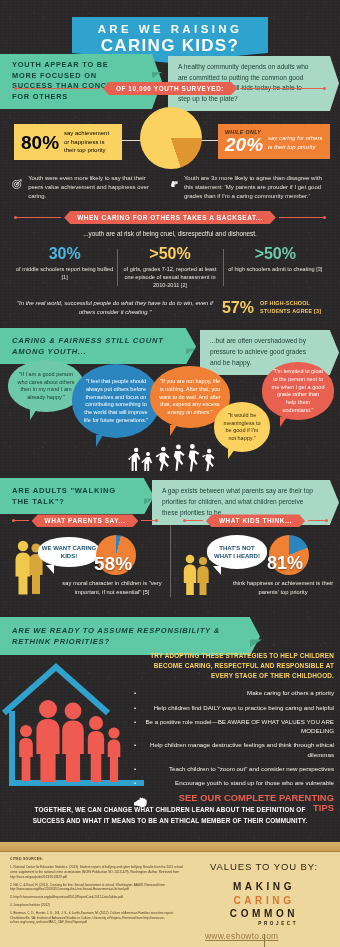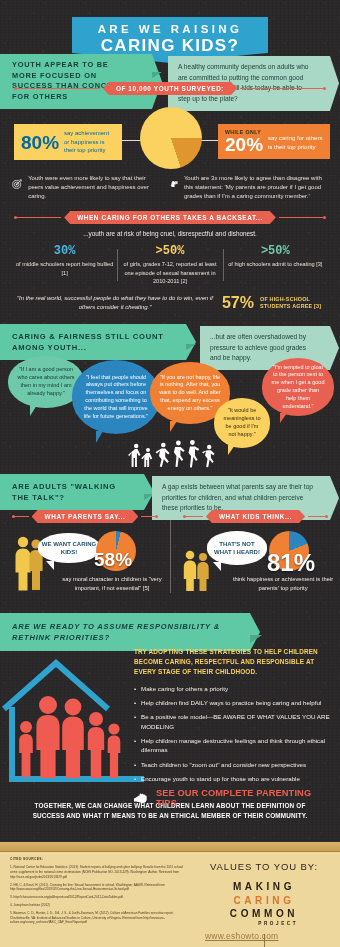--- a/index.html
+++ b/index.html
@@ -69,35 +69,35 @@
   .pill {
     background:#e8604f; color:#fff; font-weight:bold; font-size:6.4px; letter-spacing:.6px;
     padding:3px 13px; position:relative;
     clip-path:polygon(6px 0,calc(100% - 6px) 0,100% 50%,calc(100% - 6px) 100%,6px 100%,0 50%);
   }
 
   
   .statbox { display:flex; align-items:center; gap:5px; padding:5px 7px; }
   .statbox .big { font-size:19px; font-weight:bold; line-height:1; }
   .statbox .txt { font-size:6px; line-height:1.45; }
-  .yellowbox { background:#fbd15f; color:#0369a1; }
-  .orangebox { background:#f08033; color:#fff; }
+  .yellowbox { background:#fbd15f; color:#000000; }
+  .orangebox { background:#f08033; color:#fff;font-style:italic; }
   .orangebox .eyebrow { font-size:5.2px; font-weight:bold; letter-spacing:.4px; color:#3a2b10; }
 
   
   .iconnote { display:flex; gap:6px; align-items:flex-start; }
   .iconnote .note { font-size:6px; line-height:1.5; color:#e6e2dc; }
 
   
   .col3 { display:flex; justify-content:space-between; }
   .col3 .cell { flex:1; text-align:center; padding:0 4px; position:relative; }
   .col3 .cell + .cell::before {
     content:""; position:absolute; left:0; top:4px; bottom:4px; width:1px; background:#6b6664;
   }
-  .col3 .num { font-size:12px; font-weight:bold; line-height:1.1;font-family:Liberation Mono, monospace; }
+  .col3 .num { font-size:16px; font-weight:bold; line-height:1.1; }
   .col3 .desc { font-size:5.6px; line-height:1.5; color:#e7e3dd; margin-top:2px; }
 
   
   .bubble { position:absolute; border-radius:50%/48%; text-align:center;
             display:flex; align-items:center; justify-content:center;
             font-size:5.5px; line-height:1.42; padding:7px 9px; }
 
   
   .footer { position:absolute; left:0; right:0; bottom:0; height:105px;
             background:#eed79c; color:#3b2f17; }
@@ -209,21 +209,21 @@
     </div>
   </div>
 
   <div style="display:flex;align-items:center;gap:6px;margin:9px 14px 0;">
     <div style="flex:1;font-size:5.9px;line-height:1.5;color:#efece6;text-align:center;font-style:italic;">"In the real world, successful people do what they have to do to win, even if others consider it cheating."</div>
     <div style="font-size:16px;font-weight:bold;color:#fbd15f;line-height:1;">57%</div>
     <div style="width:66px;font-size:5.4px;font-weight:bold;line-height:1.4;color:#fbd15f;letter-spacing:.2px;">OF HIGH-SCHOOL STUDENTS AGREE [3]</div>
   </div>
 
   <div style="position:relative;height:20px;margin-top:12px;">
-    <div class="banner" style="position:absolute;left:0;top:0;width:186px;padding-top:7px;padding-bottom:7px;font-size:7.6px;">
+    <div class="banner" style="position:absolute;left:0;top:0;width:186px;padding-top:7px;padding-bottom:7px;font-size:7.6px;font-style:italic;">
       <span>CARING &amp; FAIRNESS STILL COUNT AMONG YOUTH...</span>
     </div>
     <div style="position:absolute;left:186px;top:20px;width:10px;height:6px;background:#49a98a;clip-path:polygon(0 0,100% 0,0 100%);"></div>
     <div class="ribbon" style="position:absolute;left:200px;top:2px;width:130px;">
       <span>...but are often overshadowed by pressure to achieve good grades and be happy.</span>
     </div>
   </div>
 
   <div style="position:relative;height:118px;margin-top:8px;">
     <div class="bubble" style="left:8px;top:4px;width:76px;height:52px;background:#6ec9ab;color:#123b33;">
@@ -323,21 +323,21 @@
             <path d="M22 13c3.8 0 5.7 2.2 5.7 6v11h-2.2v12h-7v-12h-2.2V19c0-3.8 1.9-6 5.7-6z"></path>
           </g>
         </svg>
         <div style="position:absolute;left:36px;top:2px;width:60px;height:34px;background:#fff;border-radius:50%/46%;
                     display:flex;align-items:center;justify-content:center;text-align:center;
                     font-size:6px;font-weight:bold;color:#1f4f6e;line-height:1.35;padding:3px;">THAT'S NOT WHAT I HEARD!</div>
         <div style="position:absolute;left:42px;top:33px;width:0;height:0;border-right:8px solid #fff;border-bottom:9px solid transparent;"></div>
 
         <div style="position:absolute;left:98px;top:2px;width:40px;height:40px;border-radius:50%;
                     background:conic-gradient(from 0deg, #2b86c0 0turn 0.19turn, #f08033 0.19turn 1turn);"></div>
-        <div style="position:absolute;left:96px;top:20px;font-size:24px;font-weight:bold;color:#fff;text-shadow:0 1px 2px rgba(0,0,0,.5);">81%</div>
+        <div style="position:absolute;left:96px;top:20px;font-size:18px;font-weight:bold;color:#fff;text-shadow:0 1px 2px rgba(0,0,0,.5);">81%</div>
         <div style="position:absolute;left:58px;top:46px;width:108px;font-size:5.8px;line-height:1.5;color:#eee9e2;text-align:center;">think happiness or achievement is their parents' top priority</div>
       </div>
     </div>
   </div>
 
   <div style="position:relative;height:22px;margin-top:2px;font-style:italic;">
     <div class="banner" style="position:absolute;left:0;top:0;width:250px;padding-top:8px;padding-bottom:8px;font-size:7.6px;">
       <span>ARE WE READY TO ASSUME RESPONSIBILITY &amp; RETHINK PRIORITIES?</span>
     </div>
     <div style="position:absolute;left:250px;top:22px;width:12px;height:8px;background:#49a98a;clip-path:polygon(0 0,100% 0,0 100%);"></div>
@@ -358,21 +358,21 @@
         <path d="M34 22c8 0 11.6 4.2 11.6 11.6V57h-4v28H26.4V57h-4V33.6C22.4 26.2 26 22 34 22z"></path>
         <circle cx="59" cy="14" r="8.4"></circle>
         <path d="M59 23.5c7.4 0 10.8 4 10.8 11V57h-3.7v28H51.9V57h-3.7V34.5c0-7 3.4-11 10.8-11z"></path>
         <circle cx="82" cy="26" r="7"></circle>
         <path d="M82 34c5.6 0 8.2 3 8.2 8.4V57h-2.9v28H76.7V57h-2.9V42.4c0-5.4 2.6-8.4 8.2-8.4z"></path>
         <circle cx="100" cy="36" r="5.6"></circle>
         <path d="M100 42.5c4.3 0 6.3 2.3 6.3 6.4V60h-2.2v25h-8.2V60h-2.2V48.9c0-4.1 2-6.4 6.3-6.4z"></path>
       </g>
     </svg>
 
-    <div style="position:absolute;left:134px;top:0;width:200px;">
+    <div style="position:absolute;left:134px;top:0;width:200px;text-align:right;">
       <div style="font-size:6.4px;font-weight:bold;line-height:1.55;color:#fbd15f;letter-spacing:.15px;">TRY ADOPTING THESE STRATEGIES TO HELP CHILDREN BECOME CARING, RESPECTFUL AND RESPONSIBLE AT EVERY STAGE OF THEIR CHILDHOOD.</div>
       <ul style="list-style:none;margin-top:7px;">
         <li style="font-size:6.2px;line-height:1.5;color:#f2efe9;margin-bottom:5px;padding-left:7px;position:relative;">
           <span style="position:absolute;left:0;top:0;">•</span>
           <span>Make caring for others a priority</span>
         </li>
         <li style="font-size:6.2px;line-height:1.5;color:#f2efe9;margin-bottom:5px;padding-left:7px;position:relative;">
           <span style="position:absolute;left:0;top:0;">•</span>
           <span>Help children find DAILY ways to practice being caring and helpful</span>
         </li>

